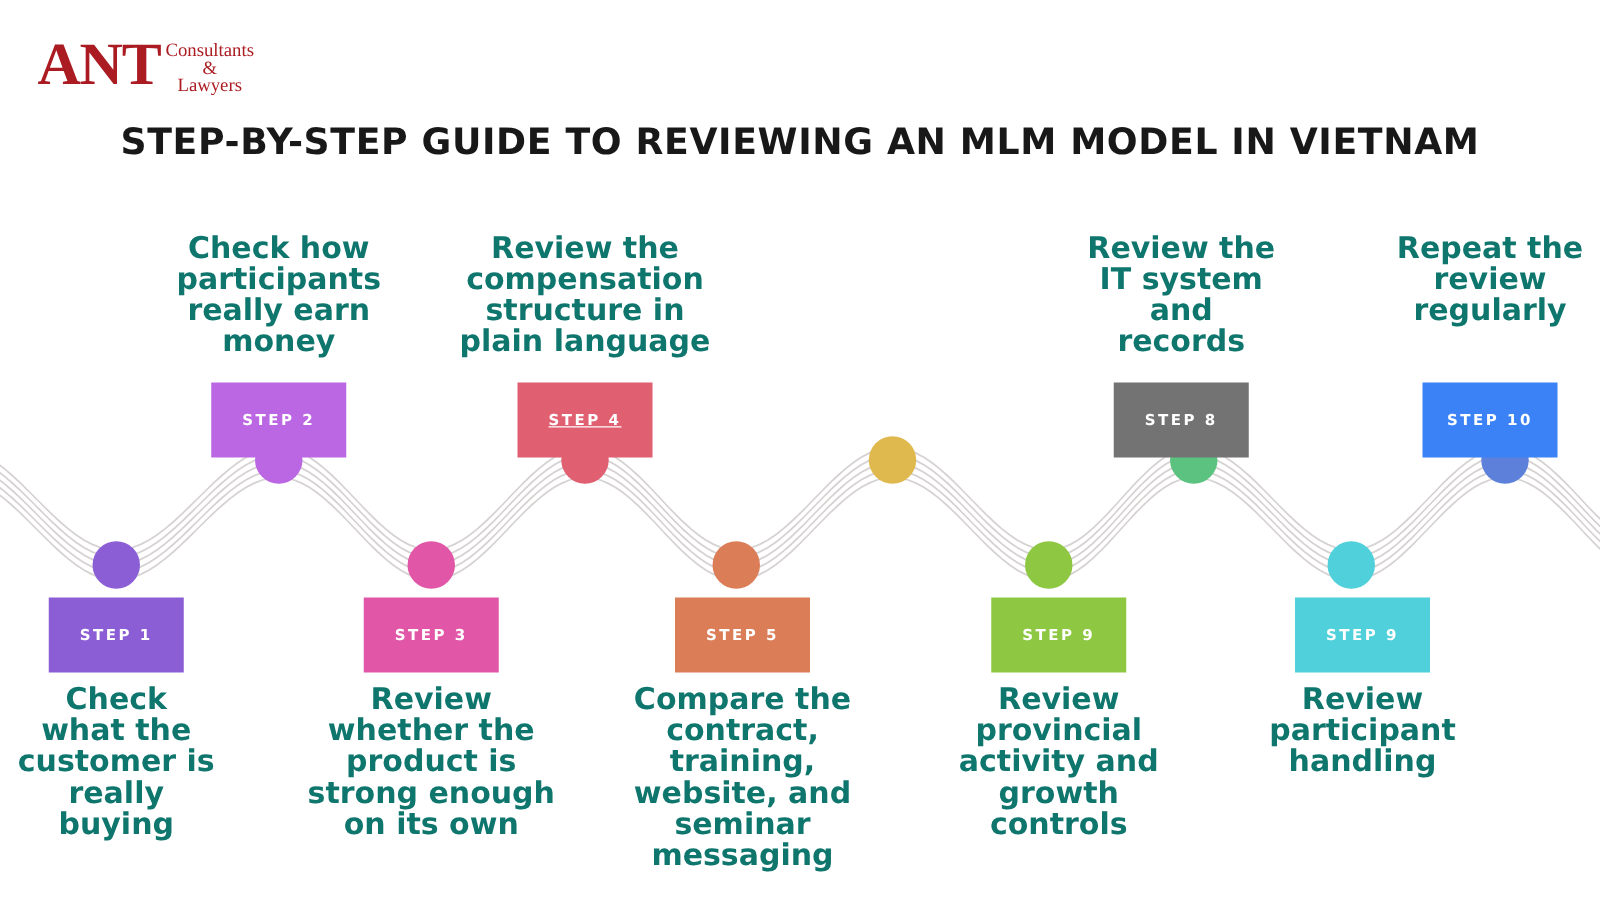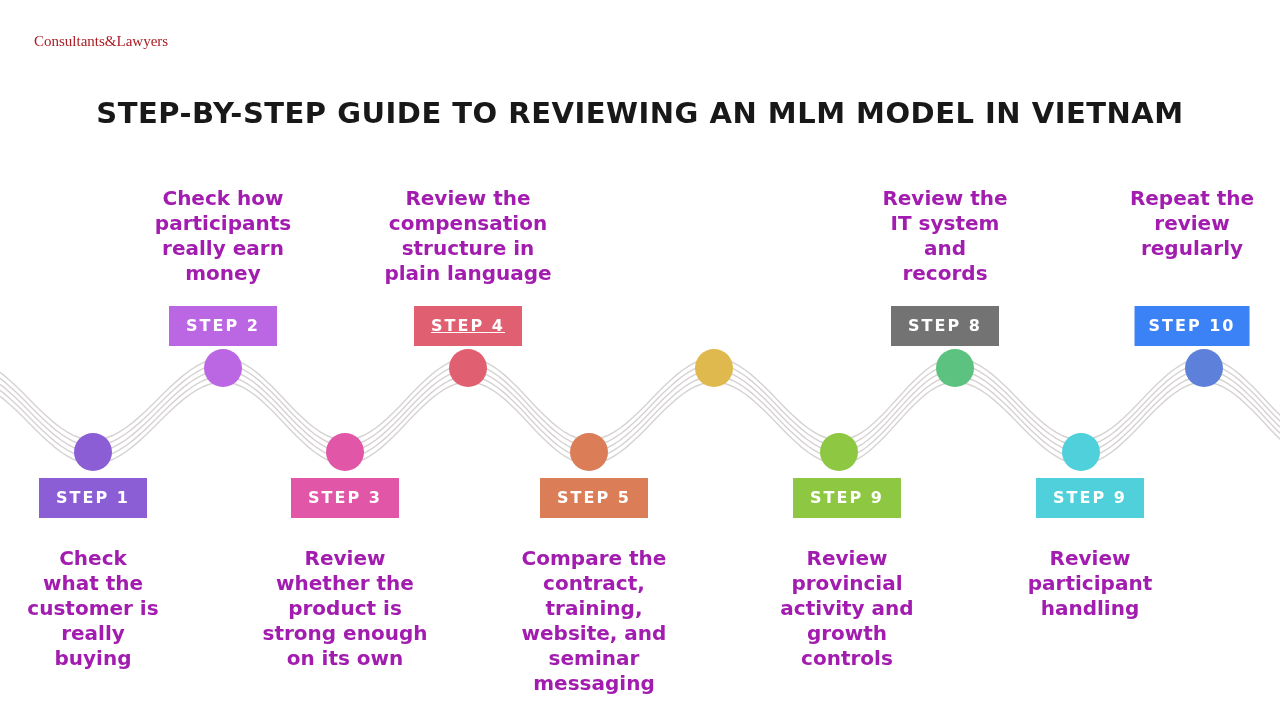--- a/index.html
+++ b/index.html
@@ -8,21 +8,21 @@
     overflow:hidden;font-family:"DejaVu Sans",sans-serif;
   }
   
   .logo{position:absolute;left:30px;top:28px;display:flex;align-items:flex-start;}
   .logo-acronym{
     font-family:"Liberation Serif",serif;font-weight:700;font-size:48px;line-height:48px;
     letter-spacing:-1px;
   }
   .logo-stack{
     font-family:"Liberation Serif",serif;font-size:15px;line-height:14px;
-    display:flex;flex-direction:row;align-items:center;margin:6px 12px 0 4px;
+    display:flex;flex-direction:column;align-items:center;margin:6px 12px 0 4px;
   }
   
   .title{
     position:absolute;left:0;right:0;top:96px;text-align:center;
     font-weight:700;font-size:29px;letter-spacing:0.5px;
   }
   
   svg.wave{position:absolute;left:0;top:0;width:1280px;height:720px;z-index:1;}
   
   .dot{
@@ -30,36 +30,37 @@
     transform:translate(-50%,-50%);
   }
   
   .col{
     position:absolute;width:232px;transform:translateX(-50%);
     display:flex;flex-direction:column;align-items:center;z-index:4;text-align:center;
   }
   .col.top{top:186px;height:160px;}
   .col.bottom{top:478px;}
   .badge{
-    min-width:80px;height:32px;line-height:32px;padding:4px 14px;box-sizing:content-box;
-    color:#ffffff;font-weight:700;font-size:16px;letter-spacing:2px;white-space:nowrap;
+    min-width:80px;height:32px;line-height:32px;padding:14px 14px;box-sizing:content-box;
+    color:#ffffff;font-weight:700;font-size:12px;letter-spacing:2px;white-space:nowrap;
   }
   .col.top .badge{position:absolute;top:120px;left:50%;transform:translateX(-50%);}
-  .col.bottom .desc{margin-top:28px;}
+  .col.bottom .desc{margin-top:9px;}
   .desc{
-    font-weight:700;font-size:20px;line-height:25px;color:#a21caf;
+    font-weight:700;font-size:24px;line-height:25px;color:#0f766e;
     white-space:pre-line;
   }
 </style>
 </head>
 <body>
 
 <div id="canvas">
 
   <div class="logo">
+    <span class="logo-acronym" style="color: rgb(171, 28, 34);">ANT</span>
     <span class="logo-stack" style="color: rgb(171, 28, 34);">
       <span>Consultants</span>
       <span>&amp;</span>
       <span>Lawyers</span>
     </span>
   </div>
 
   <div class="title" style="color: rgb(24, 24, 24);">STEP-BY-STEP GUIDE TO REVIEWING AN MLM MODEL IN VIETNAM</div>
 
   <svg class="wave" viewBox="0 0 1280 720">

